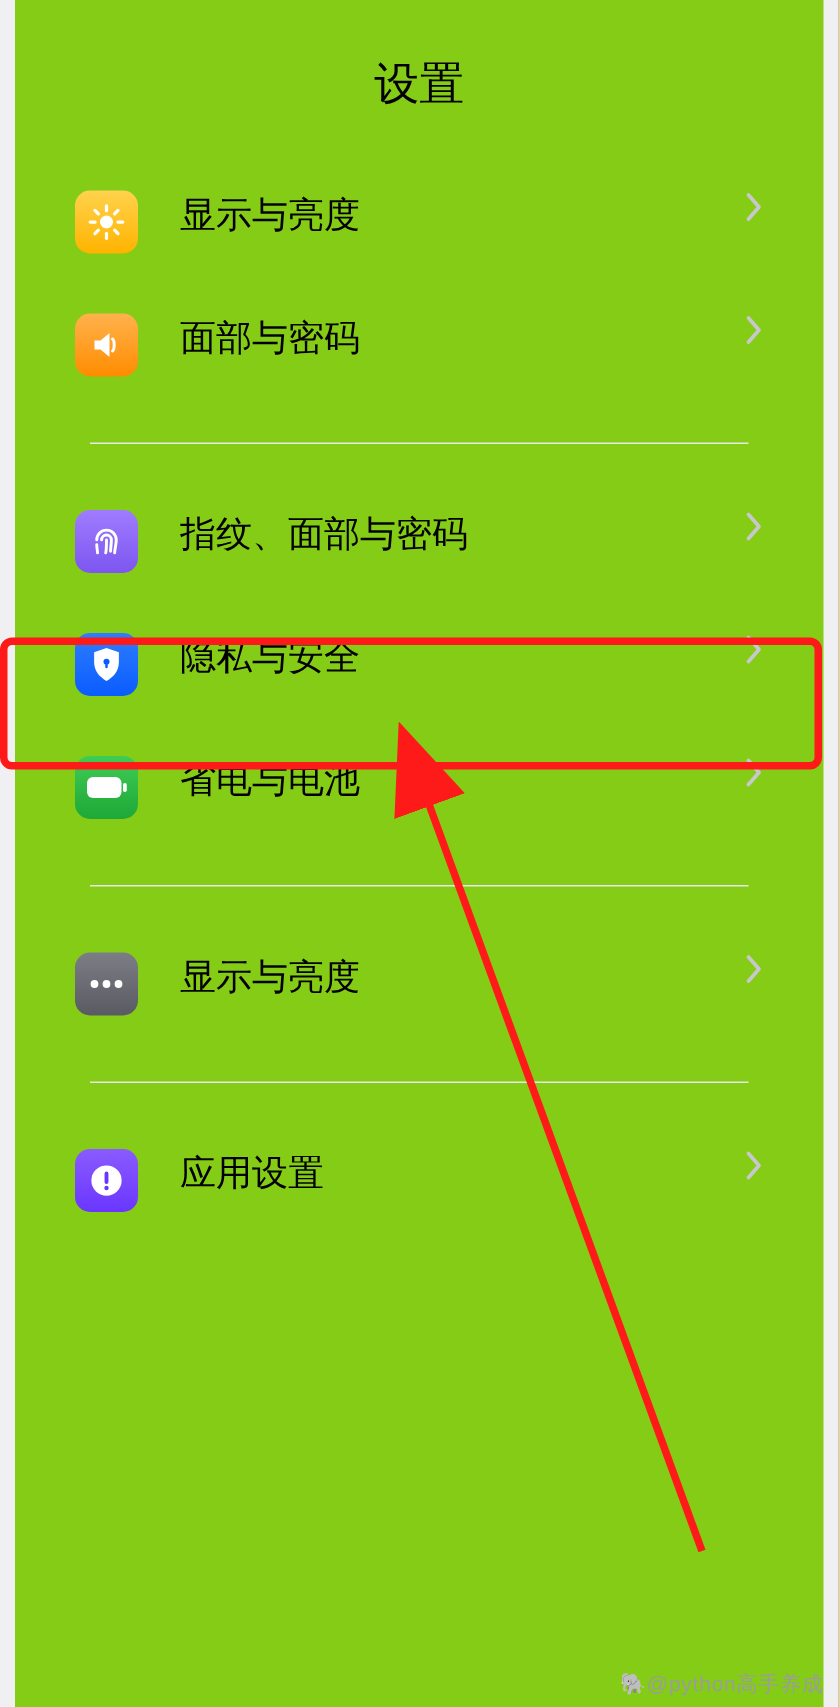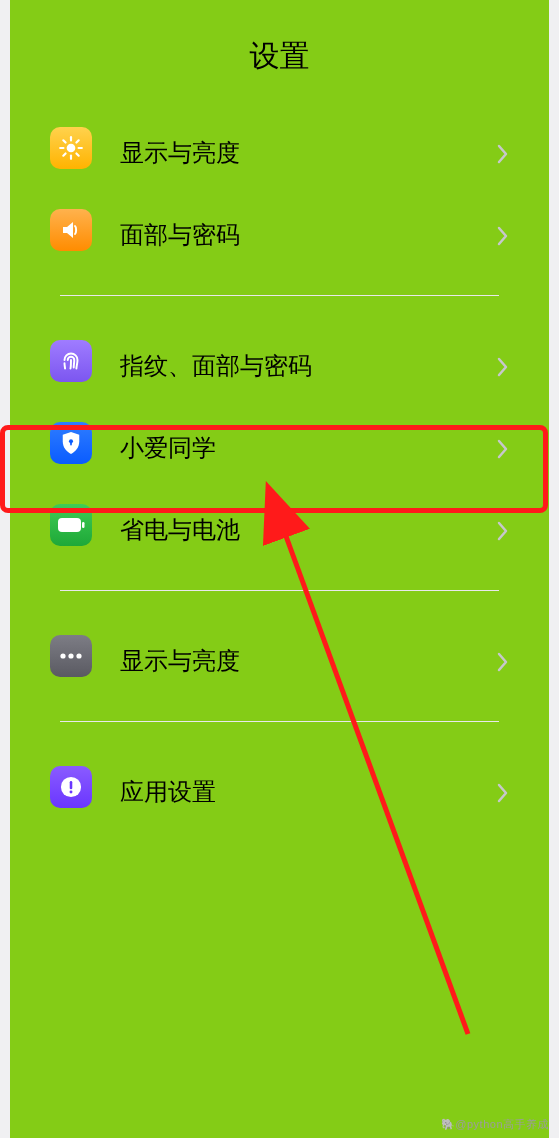--- a/index.html
+++ b/index.html
@@ -31,21 +31,21 @@
   .group {
     padding: 0 0;
   }
   .divider {
     margin: 24px 50px 24px 50px;
     height: 1px;
     background: #e8e8ea;
   }
   .row {
     display: flex;
-    align-items: flex-end;
+    align-items: flex-start;
     padding: 20px 40px 20px 40px;
     position: relative;
     cursor: pointer;
   }
   .icon-box {
     width: 42px;
     height: 42px;
     border-radius: 10px;
     flex: 0 0 42px;
     display: flex;
@@ -92,21 +92,21 @@
     left: 0; top: 0;
     width: 559px;
     height: 1138px;
     pointer-events: none;
     z-index: 6;
   }
   .watermark {
     position: absolute;
     bottom: 6px;
     right: 10px;
-    font-size: 11px;
+    font-size: 14px;
     color: #9c9c9c;
     z-index: 7;
     letter-spacing: 0.5px;
     margin-left: 46px;
   }
 </style>
 </head>
 <body>
 
 <div class="phone-screen">
@@ -164,21 +164,21 @@
             </svg></div>
         </div>
         <div class="row">
           <div class="icon-box ic-privacy">
             <svg width="22" height="24" viewBox="0 0 24 26" fill="#fff">
               <path d="M12 1l9 3v7c0 7-4 11-9 14-5-3-9-7-9-14V4l9-3z"></path>
               <circle cx="12" cy="11" r="2.2" fill="#0a5cff"></circle>
               <rect x="11.1" y="12.5" width="1.8" height="3.2" rx="0.9" fill="#0a5cff"></rect>
             </svg>
           </div>
-          <div class="label">小爱同学</div>
+          <div class="label">隐私与安全</div>
           <div class="chevron"><svg width="12" height="22" viewBox="0 0 12 22" fill="none" stroke="#c7c7cc" stroke-width="2.5" stroke-linecap="round" stroke-linejoin="round">
               <polyline points="2,3 9,11 2,19"></polyline>
             </svg></div>
         </div>
         <div class="row">
           <div class="icon-box ic-battery">
             <svg width="28" height="16" viewBox="0 0 28 16">
               <rect x="1" y="1" width="23" height="14" rx="4" fill="#fff"></rect>
               <rect x="25" y="5" width="2.5" height="6" rx="1.2" fill="#fff"></rect>
             </svg>

